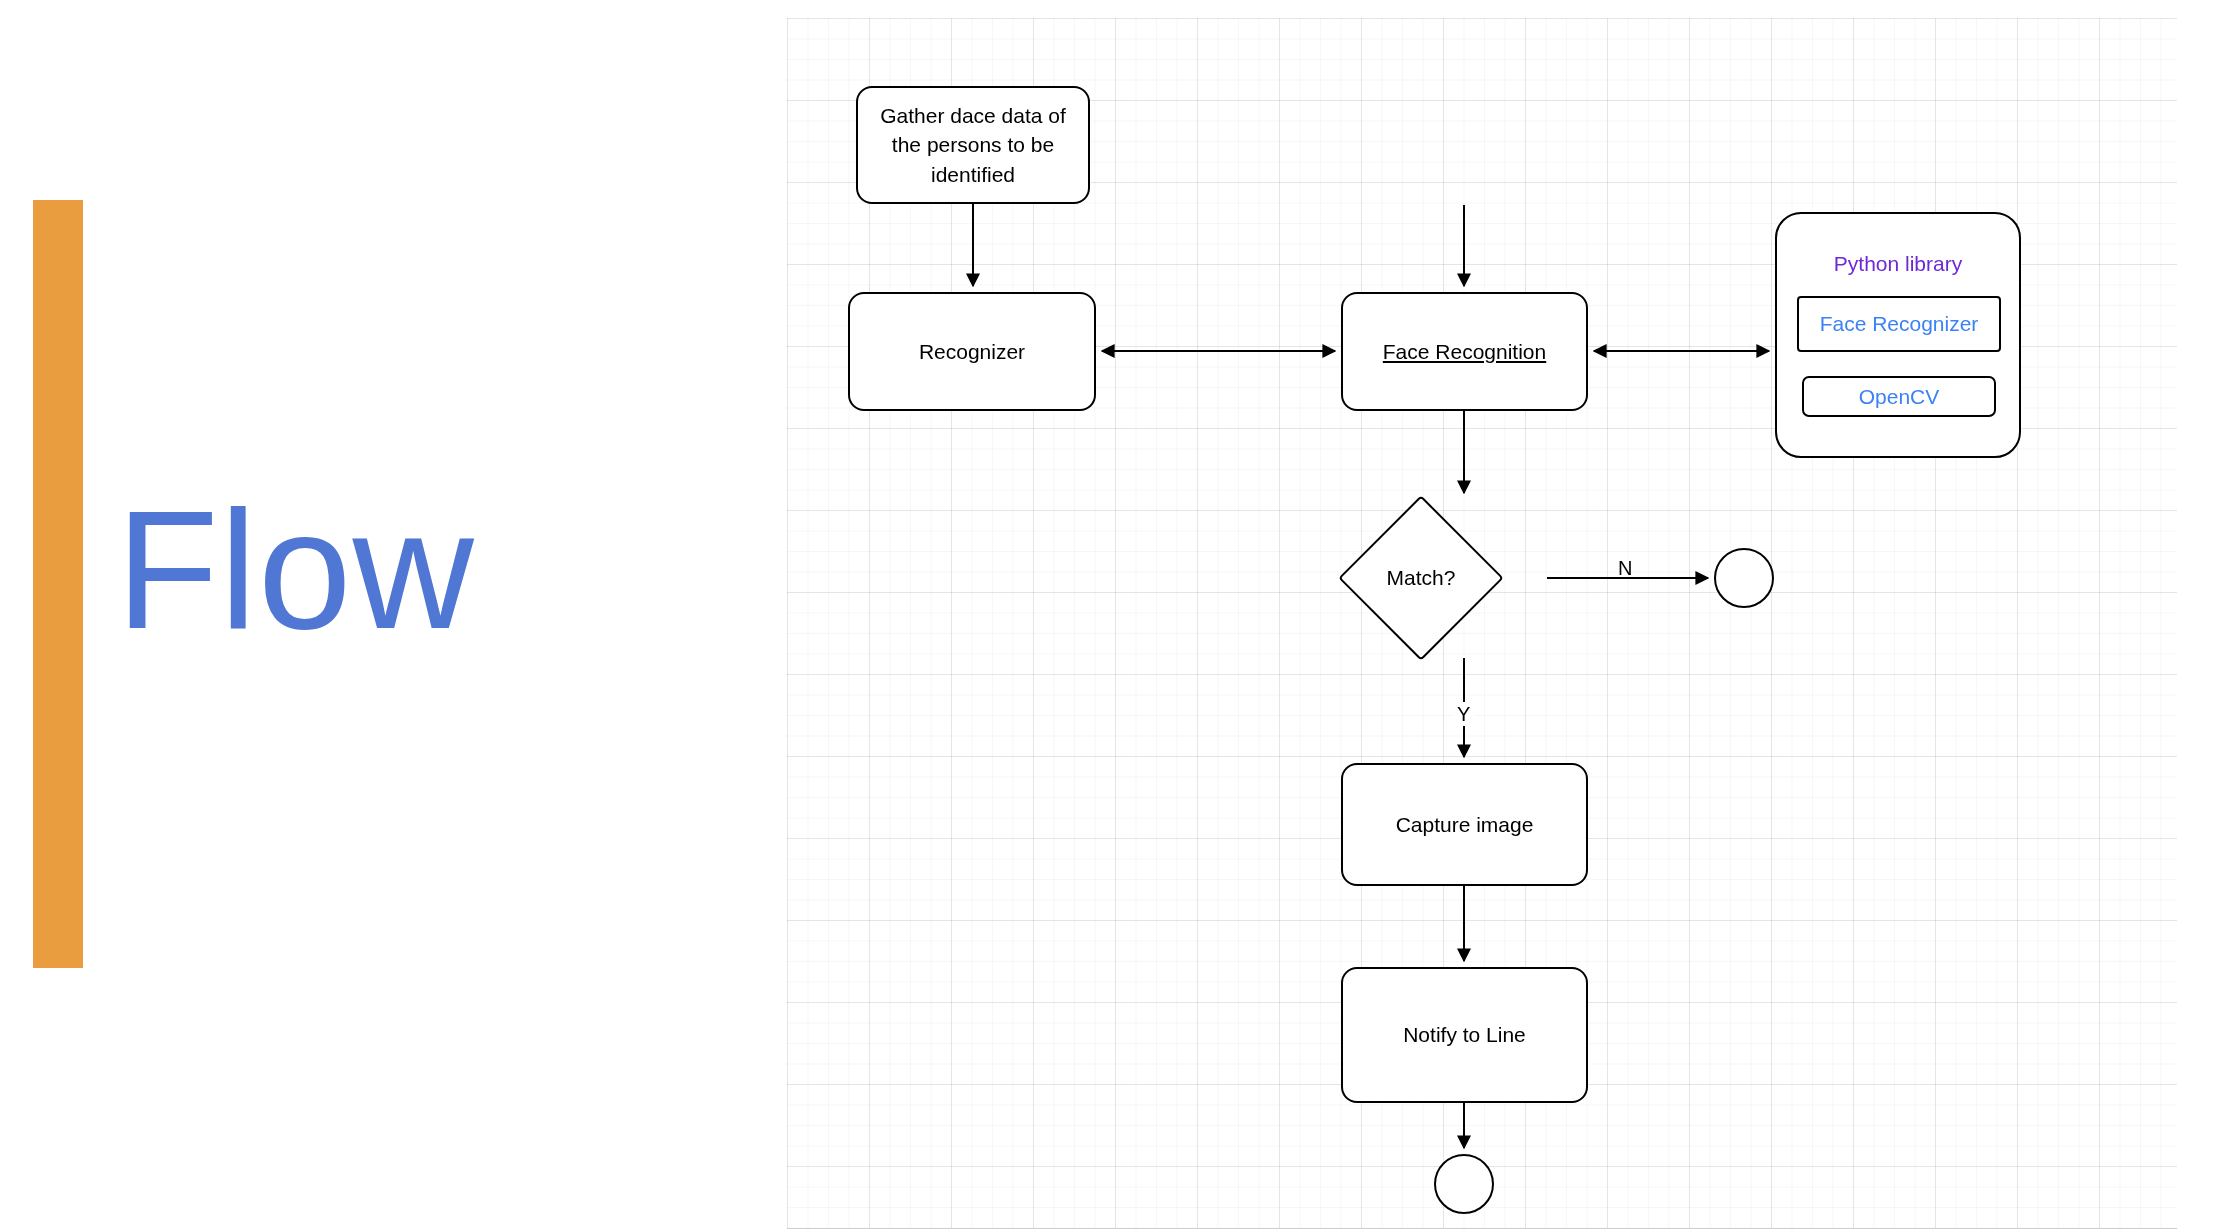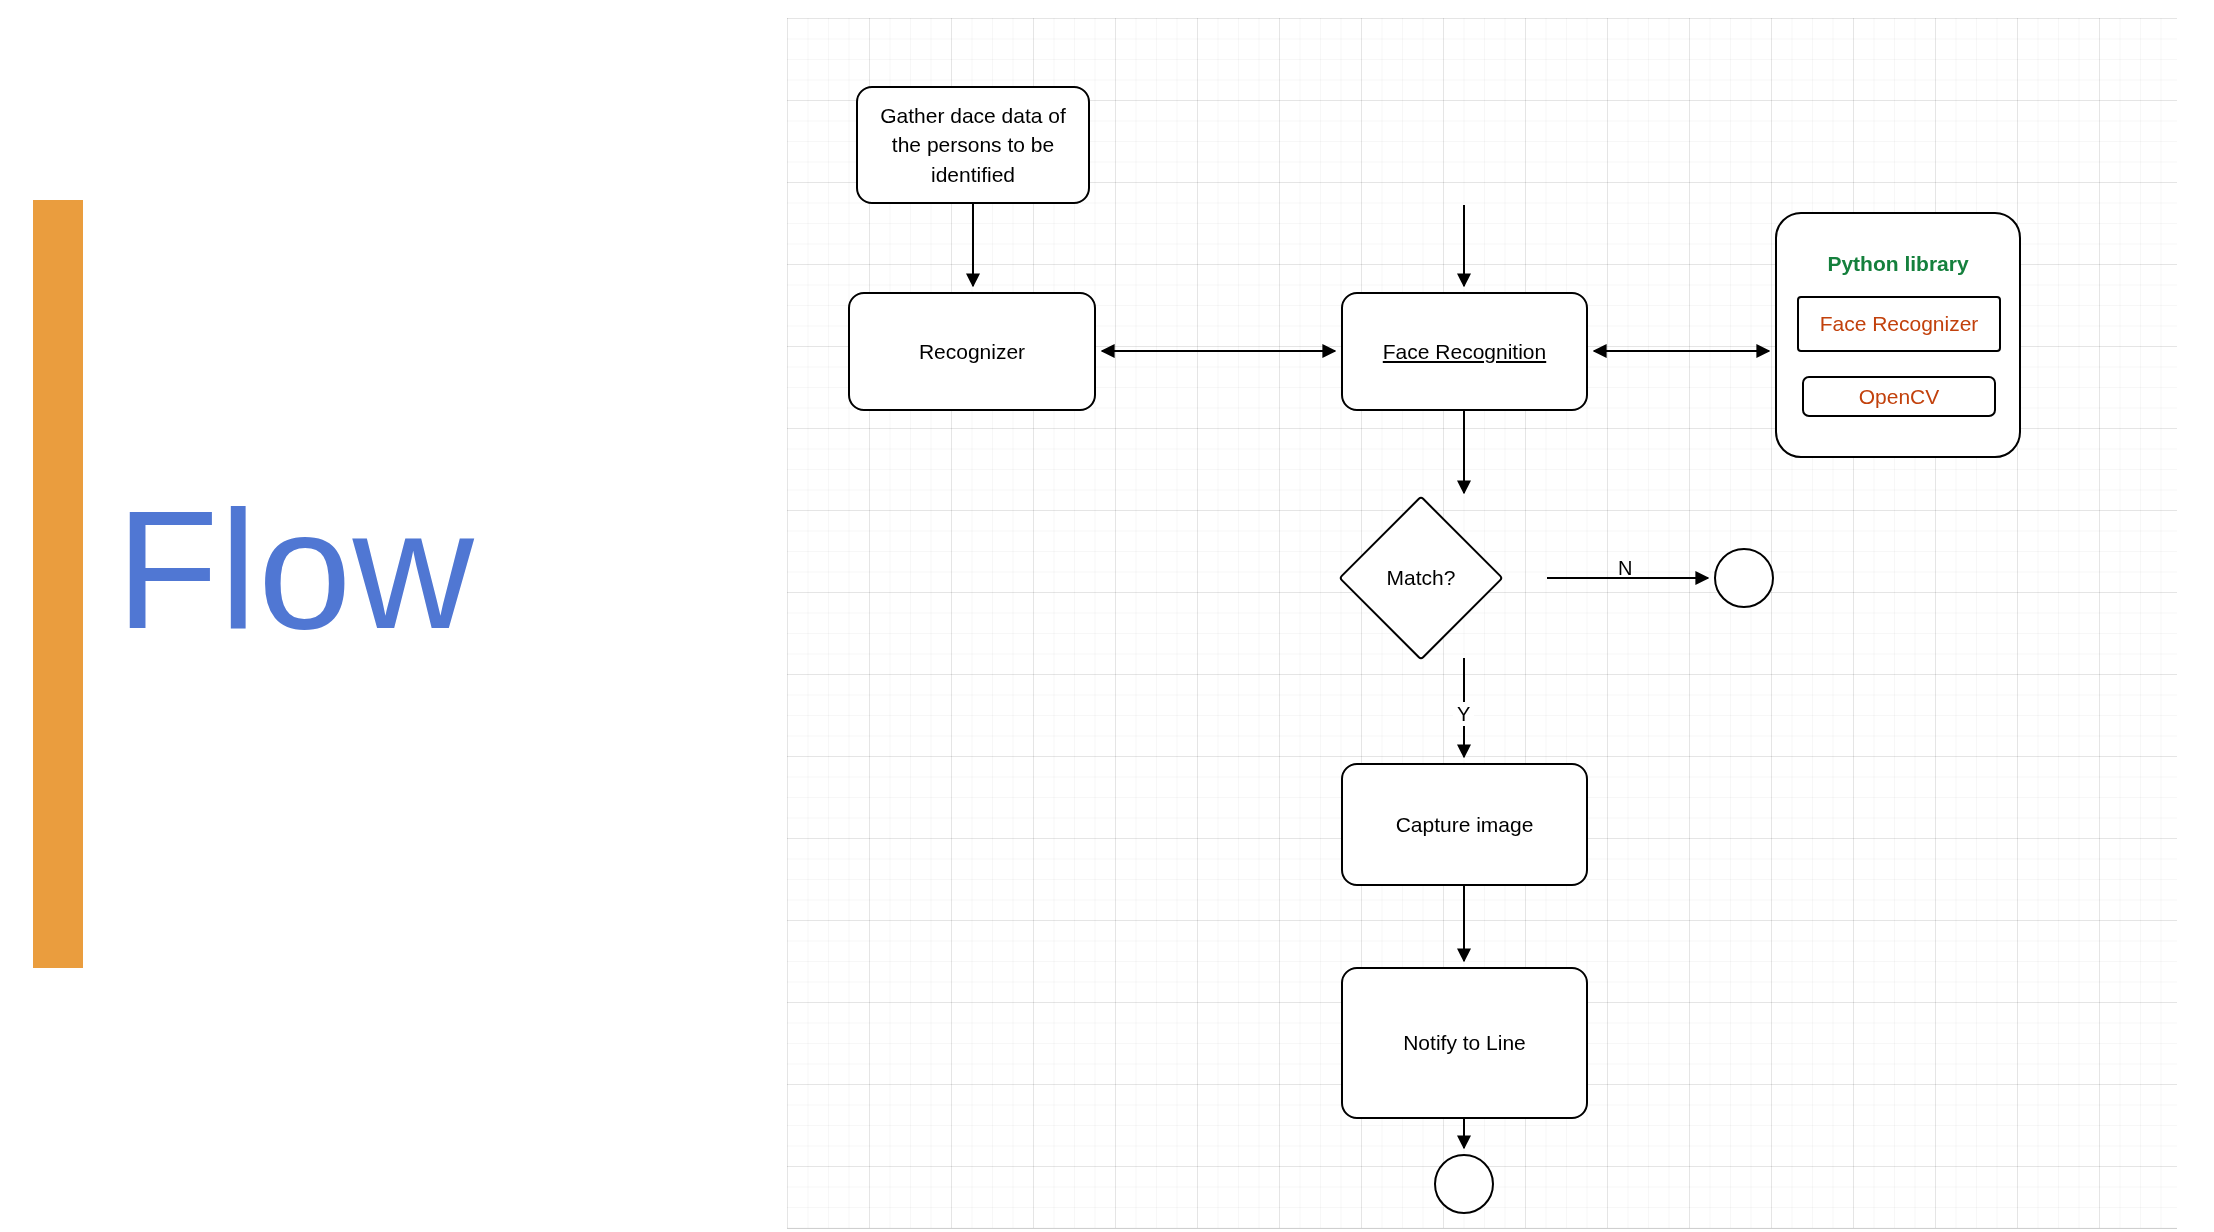--- a/index.html
+++ b/index.html
@@ -78,54 +78,53 @@
     font-size: 21px;
     line-height: 1.4;
     color: #000000;
     padding: 8px 14px;
   }
   .node-gather        { left: 856px;  top: 86px;  width: 234px; height: 118px; }
   .node-face-detect   { left: 1341px; top: 86px;  width: 247px; height: 119px; }
   .node-directory     { left: 848px;  top: 292px; width: 248px; height: 119px; }
   .node-face-recog    { left: 1341px; top: 292px; width: 247px; height: 119px; text-decoration: underline; }
   .node-capture       { left: 1341px; top: 763px; width: 247px; height: 123px; }
-  .node-notify        { left: 1341px; top: 967px; width: 247px; height: 152px; align-items: center; }
+  .node-notify        { left: 1341px; top: 967px; width: 247px; height: 136px; align-items: center; }
 
   
   .group-python {
     position: absolute;
     left: 1775px;
     top: 212px;
     width: 246px;
     height: 246px;
     box-sizing: border-box;
     background: #ffffff;
     border: 2.5px solid #000000;
     border-radius: 26px;
   }
   .group-python .group-label {
     position: absolute;
     left: 0;
     right: 0;
     top: 38px;
     text-align: center;
     font-size: 21px;
-    color: #15803d;
-    font-weight: bold;
+    color: #6d28d9;
   }
   .subnode {
     position: absolute;
     box-sizing: border-box;
     background: #ffffff;
     border: 2px solid #000000;
     display: flex;
     align-items: center;
     justify-content: center;
     font-size: 21px;
-    color: #c2410c;
+    color: #3b82f6;
     text-align: center;
   }
   .subnode-recognizer { left: 20px; top: 82px;  width: 204px; height: 56px; border-radius: 4px; }
   .subnode-opencv     { left: 25px; top: 162px; width: 194px; height: 41px; border-radius: 7px; }
 
   
   .diamond {
     position: absolute;
     left: 1338px;
     top: 498px;

